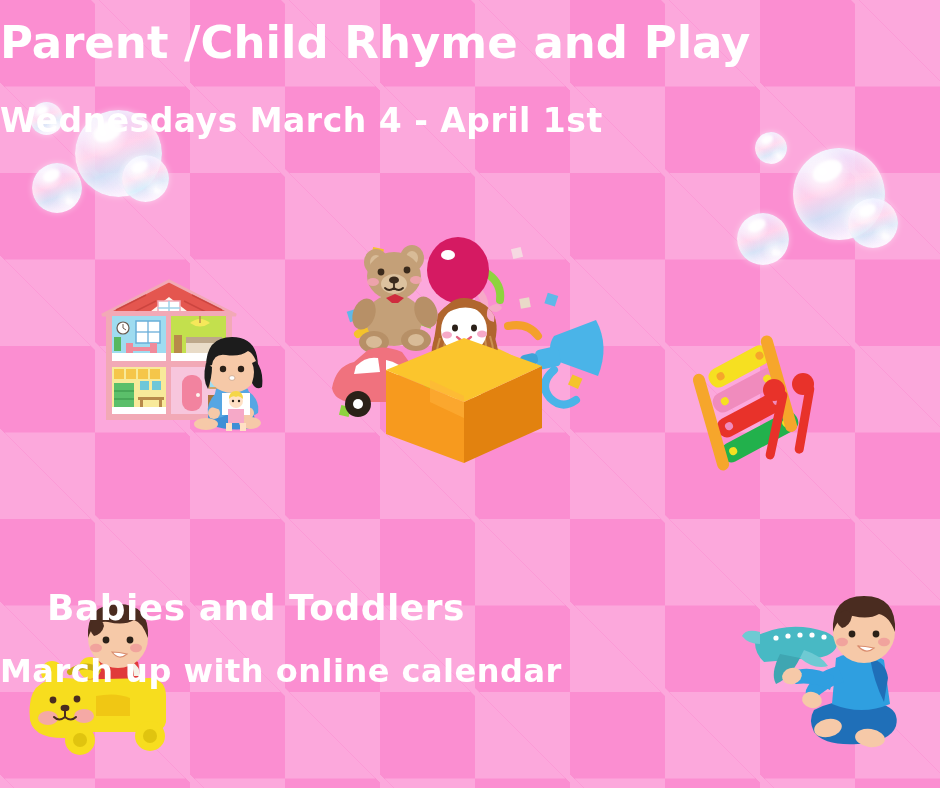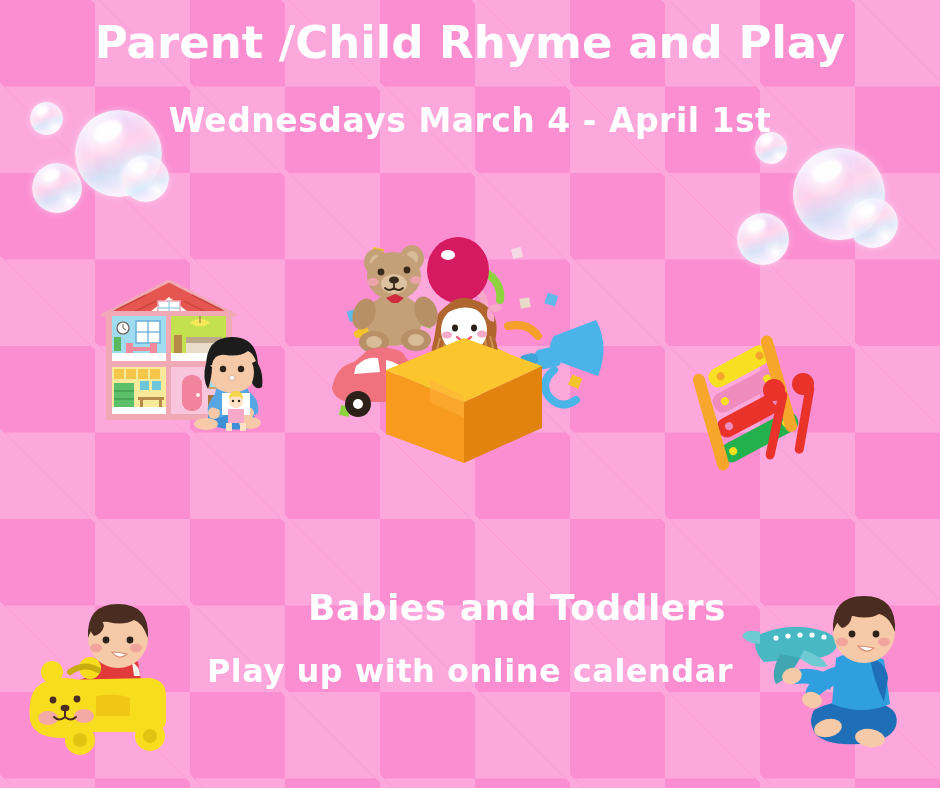--- a/index.html
+++ b/index.html
@@ -19,21 +19,21 @@
     background-color:#fb8ed1;
     background-image:
       linear-gradient(45deg,#fca8dc 25%,transparent 25%,transparent 75%,#fca8dc 75%),
       linear-gradient(45deg,#fca8dc 25%,transparent 25%,transparent 75%,#fca8dc 75%);
     background-size:190px 173px;
     background-position:0 0, 95px 86.5px;
   }
   
   .text-layer{position:absolute;inset:0;z-index:40;pointer-events:none;}
   .headline,.subline,.timeline,.audience,.signup{
-    position:absolute;left:0;width:100%;text-align:center;
+    position:absolute;left:0;width:100%;
     color:#ffffff;
     font-family:"DejaVu Sans", sans-serif;
     font-weight:700;
     letter-spacing:0.5px;
     white-space:pre;
     line-height:1;
   }
   .headline{top:20px;font-size:45px;letter-spacing:0px;}
   .subline{top:104px;font-size:33px;}
   .timeline{top:155px;font-size:31px;}
@@ -455,16 +455,16 @@
         <ellipse cx="142" cy="50" rx="6" ry="4.2" fill="#f09a9a" opacity="0.8"></ellipse>
         <path d="M116 54 q8 9 16 2 q-9 -2 -16 -2 Z" fill="#ffffff" stroke="#d98c6e" stroke-width="1.2"></path>
       </g>
     </svg>
   </div>
 
   <div class="text-layer">
     <div class="headline">Parent /Child Rhyme and Play</div>
     <div class="subline">Wednesdays March 4 - April 1st</div>
     <div class="audience">Babies and Toddlers</div>
-    <div class="signup">Play up with online calendar</div>
+    <div class="signup">March up with online calendar</div>
   </div>
 
 </div>
 
 </body></html>

